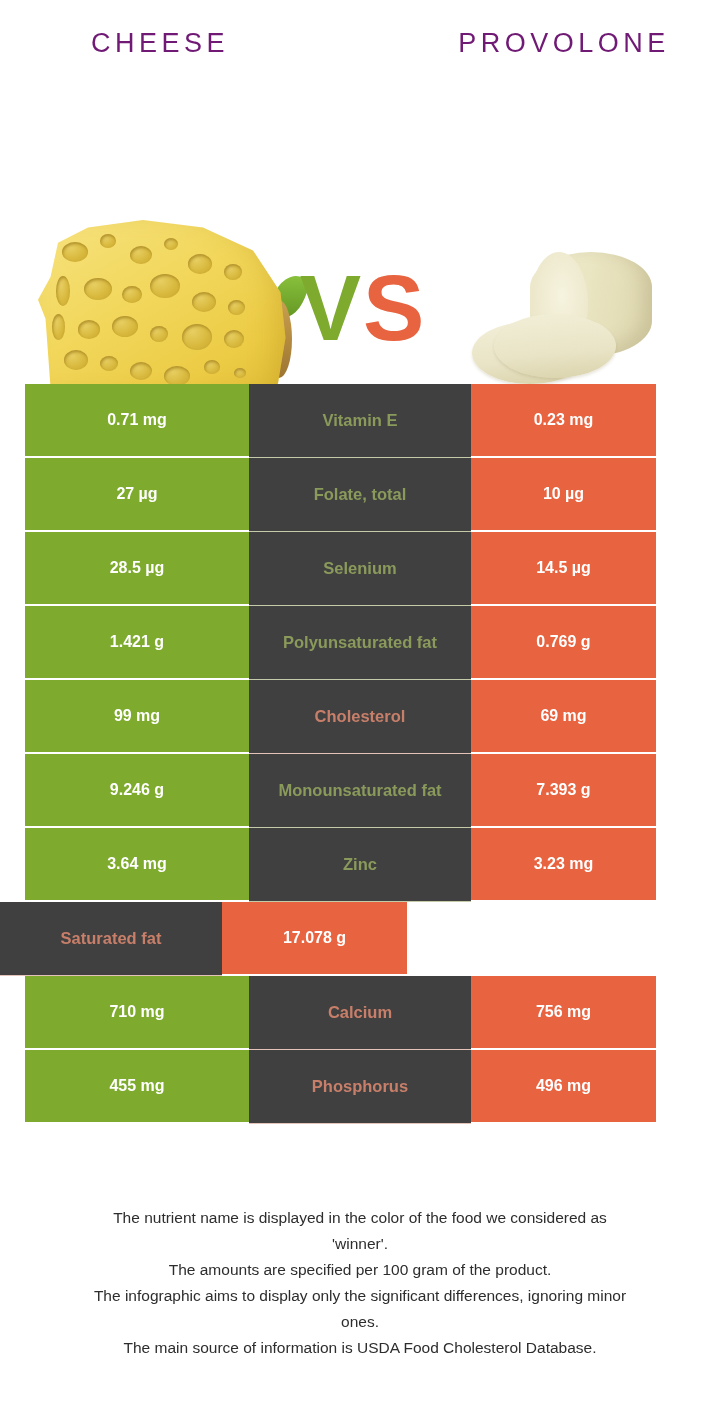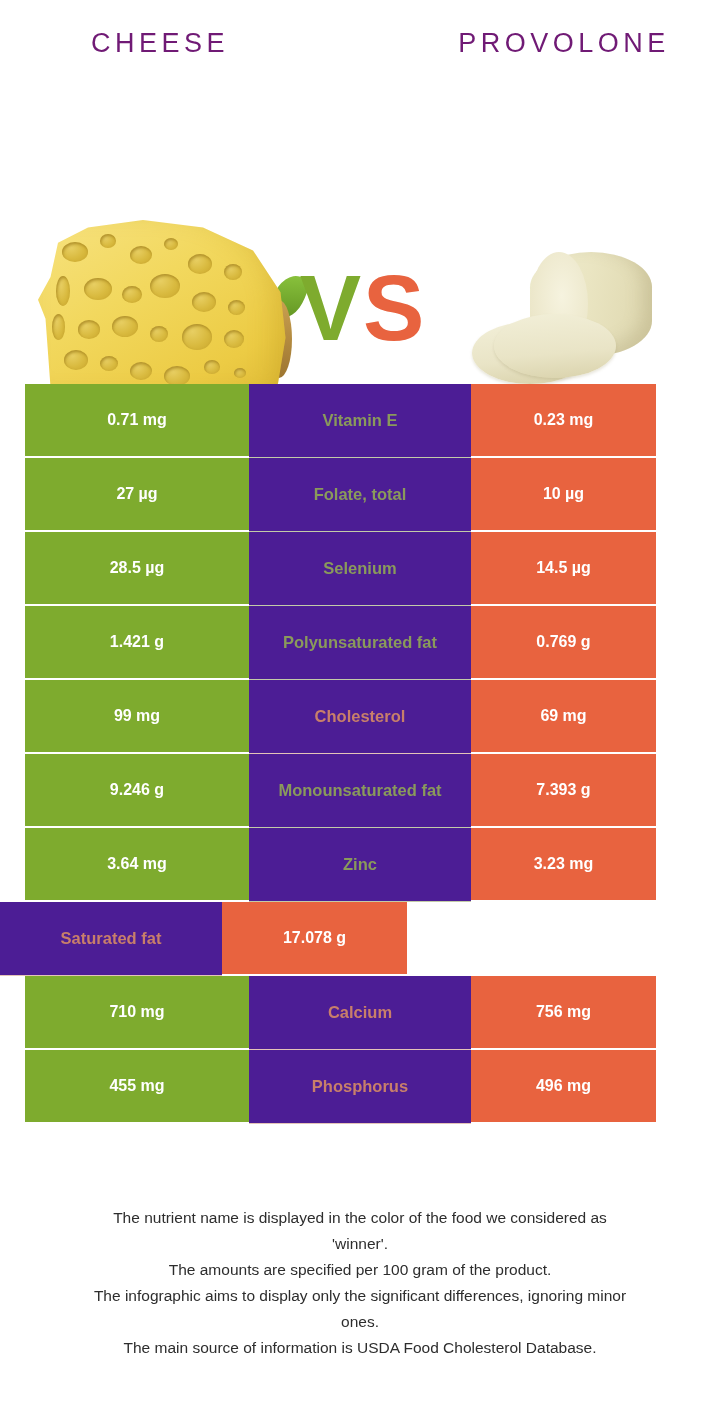--- a/index.html
+++ b/index.html
@@ -159,21 +159,21 @@
     width: 224px;
     margin-left: 25px;
     background: #7EAB2E;
     color: #ffffff;
     font-size: 16px;
     font-weight: 700;
     border-bottom: 2px solid #ffffff;
   }
   .cell-mid {
     width: 222px;
-    background: #4c1d95;
+    background: #404040;
     font-size: 16.5px;
     font-weight: 600;
   }
   .cell-mid.win-green  { color: #8a9a5b; border-bottom: 1px solid #c3cba8; }
   .cell-mid.win-red    { color: #c87f6a; border-bottom: 1px solid #e4c4b8; }
   .cell-right {
     width: 185px;
     background: #E8633F;
     color: #ffffff;
     font-size: 16px;

